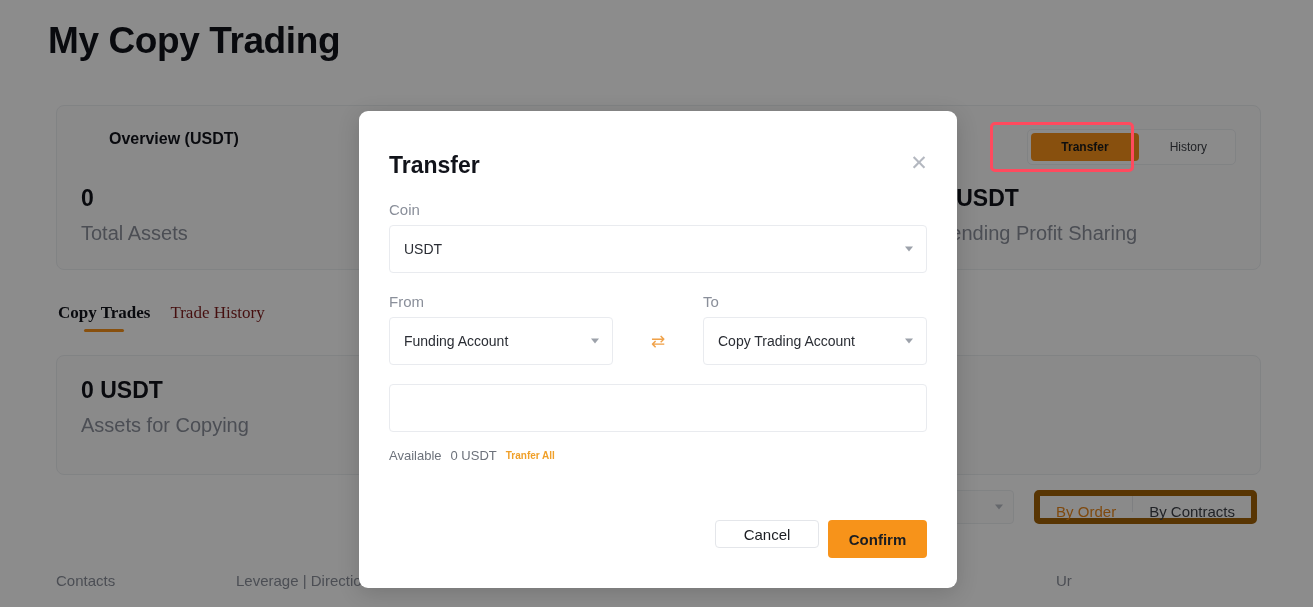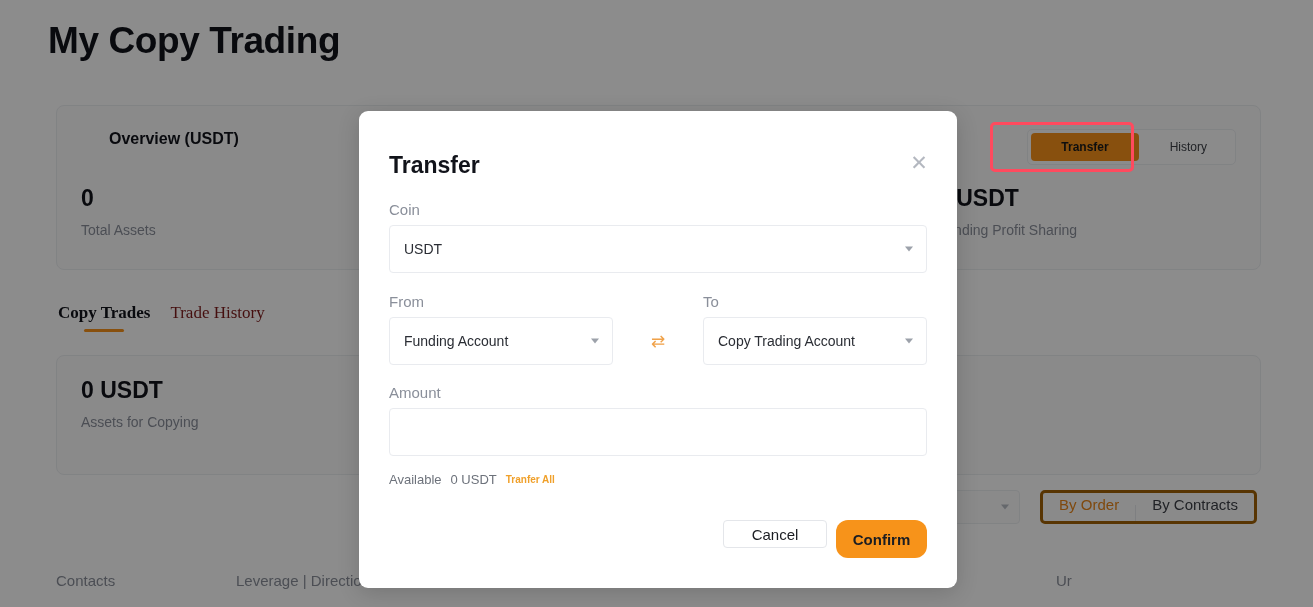--- a/index.html
+++ b/index.html
@@ -35,21 +35,21 @@
   }
   .overview-title {
     position:absolute; left:24px; top:24px;
     font-size:16px; font-weight:700; color:#11131a;margin-left:28px;
   }
   .stat-big {
     font-size:23px; font-weight:700; color:#11131a;
     line-height:1.1;
   }
   .stat-label {
-    font-size:14px; color:#8a8f9a; margin-top:11px;
+    font-size:20px; color:#8a8f9a; margin-top:11px;
   }
   .stat-1 { position:absolute; left:24px; top:80px; }
   .stat-4 { position:absolute; left:880px; top:80px; white-space:nowrap;}
 
   .btn-group {
     position:absolute; right:24px; top:23px;
     display:flex; align-items:center;
     border:1px solid #eceef1; border-radius:5px;
     background:#fdfdfd;
     overflow:hidden;
@@ -107,22 +107,22 @@
   }
   .filter-select .caret {
     position:absolute; right:10px; top:50%;
     transform:translateY(-50%);
     width:0;height:0;
     border-left:4px solid transparent;
     border-right:4px solid transparent;
     border-top:5px solid #b9bdc5;
   }
   .segmented {
-    display:flex; align-items:flex-end;
-    border:3px solid #a16207; border-radius:5px;
+    display:flex; align-items:flex-start;
+    border:6px solid #a16207; border-radius:5px;
     background:#fcfcfc; height:34px;
   }
   .seg {
     font-size:15px; padding:0 16px; color:#3c3f46;
     cursor:pointer; line-height:32px;
   }
   .seg.active { color:#e8861a; }
   .seg-div { width:1px; height:16px; background:#e6e8ec; }
 
   .table-head {
@@ -227,23 +227,23 @@
     position:absolute; right:30px; bottom:30px;
     display:flex; gap:9px;
   }
   .btn-cancel {
     width:104px; height:28px;
     background:#fff; border:1px solid #e4e6ea;
     border-radius:4px; font-size:15px; color:#1b1d22;
     cursor:pointer; font-family:"Liberation Sans", sans-serif;
   }
   .btn-confirm {
-    width:91px; height:38px;
+    width:99px; height:38px;
     background:#f7931a; border:none;
-    border-radius:12px; font-size:15px; color:#1b1d22;
+    border-radius:4px; font-size:15px; color:#1b1d22;
     font-weight:700; cursor:pointer;
     font-family:"Liberation Sans", sans-serif;
   }
 </style>
 </head>
 <body>
 
 <div class="app">
 
   <div class="page">
@@ -330,21 +330,20 @@
       <div class="col">
         <div class="field-label">To</div>
         <div class="sel-box">
           <span>Copy Trading Account</span>
           <span class="caret"></span>
         </div>
       </div>
     </div>
 
     <div class="amount-group">
-      <div class="field-label">Amount</div>
       <input class="amount-input" type="text" placeholder="" style="">
     </div>
 
     <div class="avail-row">
       <span>Available</span>
       <span class="avail-amt">0 USDT</span>
       <span class="transfer-all">Tranfer All</span>
     </div>
 
     <div class="modal-actions">

